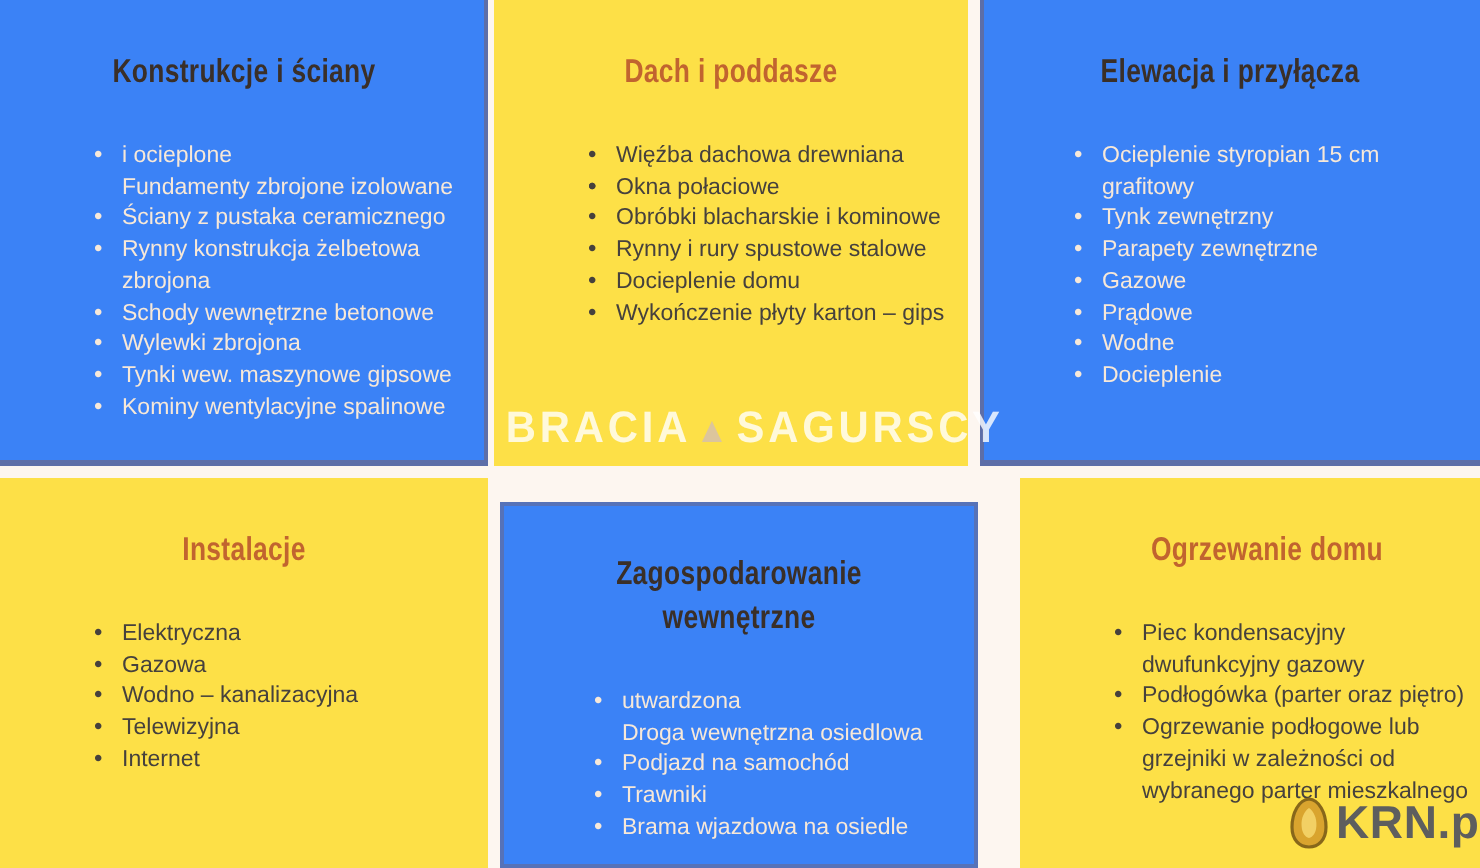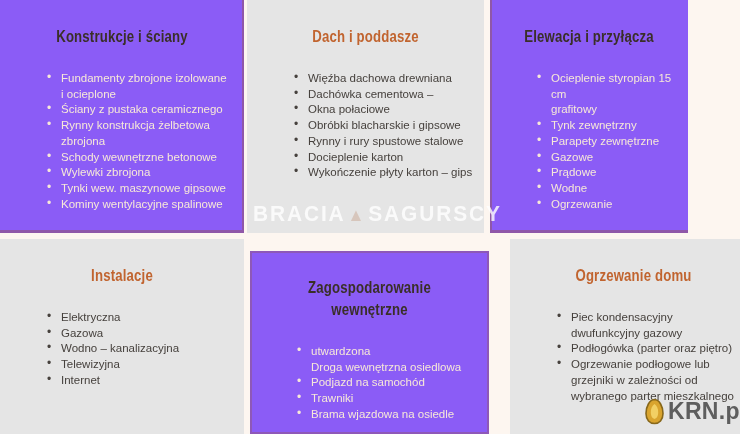--- a/index.html
+++ b/index.html
@@ -1,22 +1,22 @@
 <!DOCTYPE html>
 <html><head>
 <meta charset="utf-8">
 <style>
   html,body{margin:0;padding:0;background:#fdf6f0;}
   .canvas{
     position:relative;width:740px;height:434px;overflow:hidden;
     background:#fdf6f0;font-family:"Liberation Sans",sans-serif;
   }
   .panel{position:absolute;box-sizing:border-box;}
-  .panel.terra{background:#8b5cf6;color:#f7e8d8;}
-  .panel.cream{background:#e5e5e5;color:#46413d;}
+  .panel.terra{background:#3b82f6;color:#f7e8d8;}
+  .panel.cream{background:#fde047;color:#46413d;}
   .panel.edge-rb{box-shadow:inset -2px -3px 0 rgba(150,78,41,.38);}
   .panel.edge-lb{box-shadow:inset 2px -3px 0 rgba(150,78,41,.38);}
   .panel.edge-all{box-shadow:inset 0 0 0 2px rgba(150,78,41,.30);margin-top:12px;}
   .panel-title{
     margin:0;padding:25px 8px 0;text-align:center;
     font-size:16.5px;line-height:22px;font-weight:700;letter-spacing:.2px;
     transform:scaleX(.8);transform-origin:center top;
   }
   .terra .panel-title{color:#3a2f28;}
   .cream .panel-title{color:#c1642f;}
@@ -36,22 +36,22 @@
 </head>
 <body>
 
 <div class="canvas">
 
   <section class="panel terra edge-rb" style="left:0;top:0;width:244px;height:233px">
     <h2 class="panel-title">Konstrukcje i ściany</h2>
     <div class="list">
         <div class="item">
           <span class="bullet">•</span>
+          <div class="line">i ocieplone</div>
           <div class="line">Fundamenty zbrojone izolowane</div>
-          <div class="line">i ocieplone</div>
         </div>
         <div class="item">
           <span class="bullet">•</span>
           <div class="line">Ściany z pustaka ceramicznego</div>
         </div>
         <div class="item">
           <span class="bullet">•</span>
           <div class="line">Rynny konstrukcja żelbetowa</div>
           <div class="line">zbrojona</div>
         </div>
@@ -76,46 +76,45 @@
 
   <section class="panel cream" style="left:247px;top:0;width:237px;height:233px">
     <h2 class="panel-title">Dach i poddasze</h2>
     <div class="list">
         <div class="item">
           <span class="bullet">•</span>
           <div class="line">Więźba dachowa drewniana</div>
         </div>
         <div class="item">
           <span class="bullet">•</span>
-          <div class="line">Dachówka cementowa –</div>
         </div>
         <div class="item">
           <span class="bullet">•</span>
           <div class="line">Okna połaciowe</div>
         </div>
         <div class="item">
           <span class="bullet">•</span>
-          <div class="line">Obróbki blacharskie i gipsowe</div>
+          <div class="line">Obróbki blacharskie i kominowe</div>
         </div>
         <div class="item">
           <span class="bullet">•</span>
           <div class="line">Rynny i rury spustowe stalowe</div>
         </div>
         <div class="item">
           <span class="bullet">•</span>
-          <div class="line">Docieplenie karton</div>
+          <div class="line">Docieplenie domu</div>
         </div>
         <div class="item">
           <span class="bullet">•</span>
           <div class="line">Wykończenie płyty karton – gips</div>
         </div>
       </div>
   </section>
 
-  <section class="panel terra edge-lb" style="left:490px;top:0;width:198px;height:233px">
+  <section class="panel terra edge-lb" style="left:490px;top:0;width:250px;height:233px">
     <h2 class="panel-title">Elewacja i przyłącza</h2>
     <div class="list">
         <div class="item">
           <span class="bullet">•</span>
           <div class="line">Ocieplenie styropian 15 cm</div>
           <div class="line">grafitowy</div>
         </div>
         <div class="item">
           <span class="bullet">•</span>
           <div class="line">Tynk zewnętrzny</div>
@@ -131,21 +130,21 @@
         <div class="item">
           <span class="bullet">•</span>
           <div class="line">Prądowe</div>
         </div>
         <div class="item">
           <span class="bullet">•</span>
           <div class="line">Wodne</div>
         </div>
         <div class="item">
           <span class="bullet">•</span>
-          <div class="line">Ogrzewanie</div>
+          <div class="line">Docieplenie</div>
         </div>
       </div>
   </section>
 
   <section class="panel cream" style="left:0;top:239px;width:244px;height:195px">
     <h2 class="panel-title">Instalacje</h2>
     <div class="list">
         <div class="item">
           <span class="bullet">•</span>
           <div class="line">Elektryczna</div>

